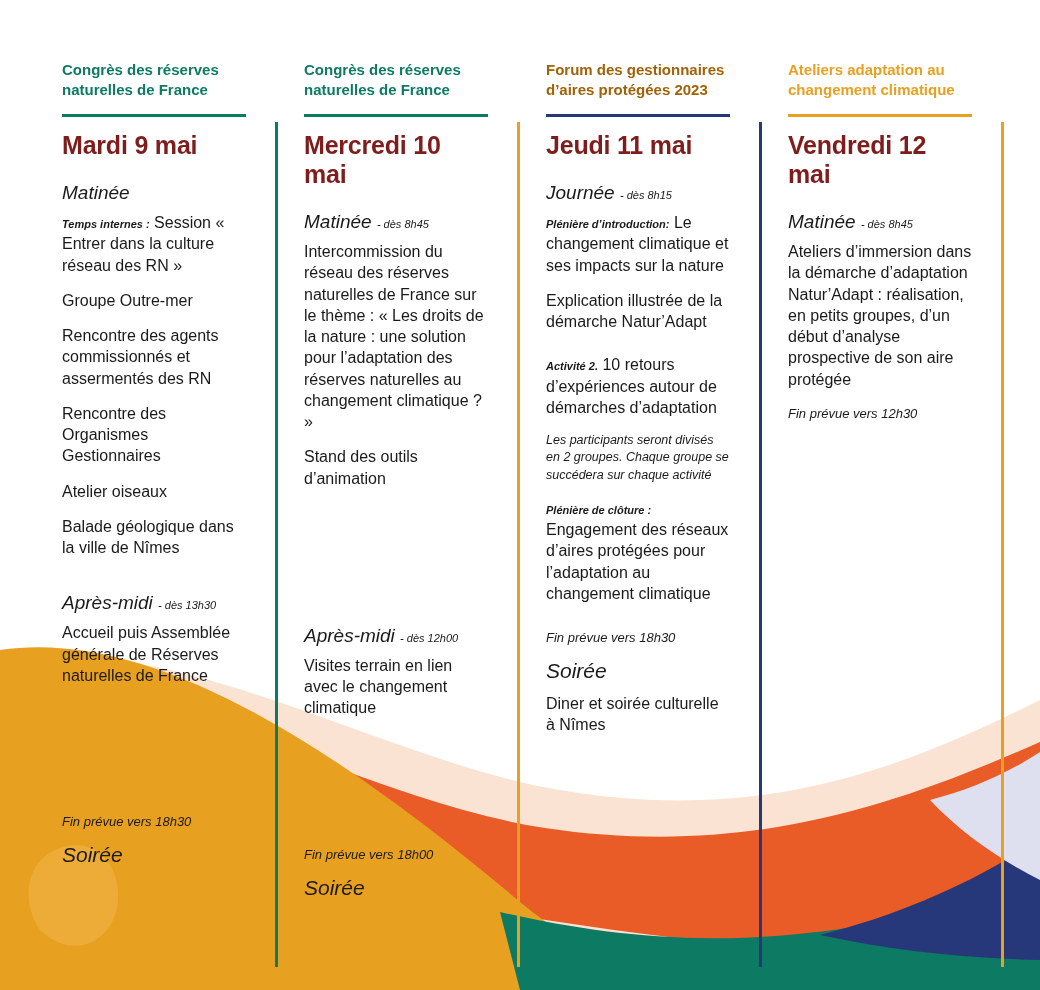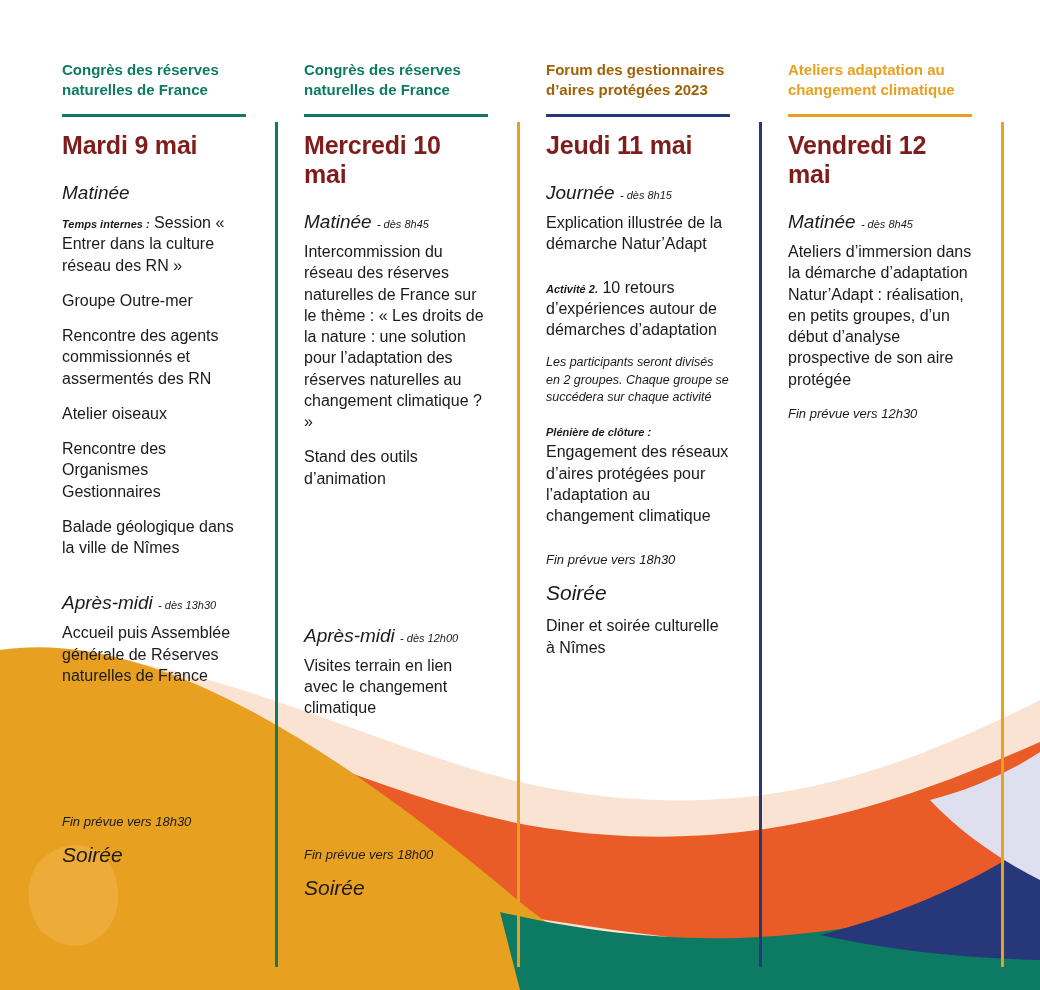--- a/index.html
+++ b/index.html
@@ -164,22 +164,22 @@
       <div class="slot-head">
         <span>Matinée</span>
         <span class="time"></span>
       </div>
       <div class="item">
         <span class="lead">Temps internes :</span>
         <span>Session « Entrer dans la culture réseau des RN »</span>
       </div>
       <div class="item">Groupe Outre-mer</div>
       <div class="item">Rencontre des agents commissionnés et assermentés des RN</div>
+      <div class="item">Rencontre des Organismes Gestionnaires</div>
       <div class="item">Atelier oiseaux</div>
-      <div class="item">Rencontre des Organismes Gestionnaires</div>
       <div class="item">Balade géologique dans la ville de Nîmes</div>
     </div>
 
     <div class="block" style="margin-top:34px">
       <div class="slot-head">
         <span>Après-midi</span>
         <span class="time">- dès 13h30</span>
       </div>
       <div class="item">Accueil puis Assemblée générale de Réserves naturelles de France</div>
     </div>
@@ -224,20 +224,24 @@
     <div class="cat-title" style="color:#a16207">Forum des gestionnaires d’aires protégées 2023</div>
     <div class="day-sep" style="background:#26377a"></div>
     <div class="day-title">Jeudi 11 mai</div>
 
     <div class="block">
       <div class="slot-head">
         <span>Journée</span>
         <span class="time">- dès 8h15</span>
       </div>
 
+      <div class="item">
+        <span class="lead">Plénière d’introduction:</span>
+        <span>Le changement climatique et ses impacts sur la nature</span>
+      </div>
 
 
       <div class="item">Explication illustrée de la démarche Natur’Adapt</div>
 
       <div class="item" style="margin-top:22px">
         <span class="lead">Activité 2.</span>
         <span>10 retours d’expériences autour de démarches d’adaptation</span>
       </div>
 
       <div class="note">Les participants seront divisés en 2 groupes. Chaque groupe se succédera sur chaque activité</div>

